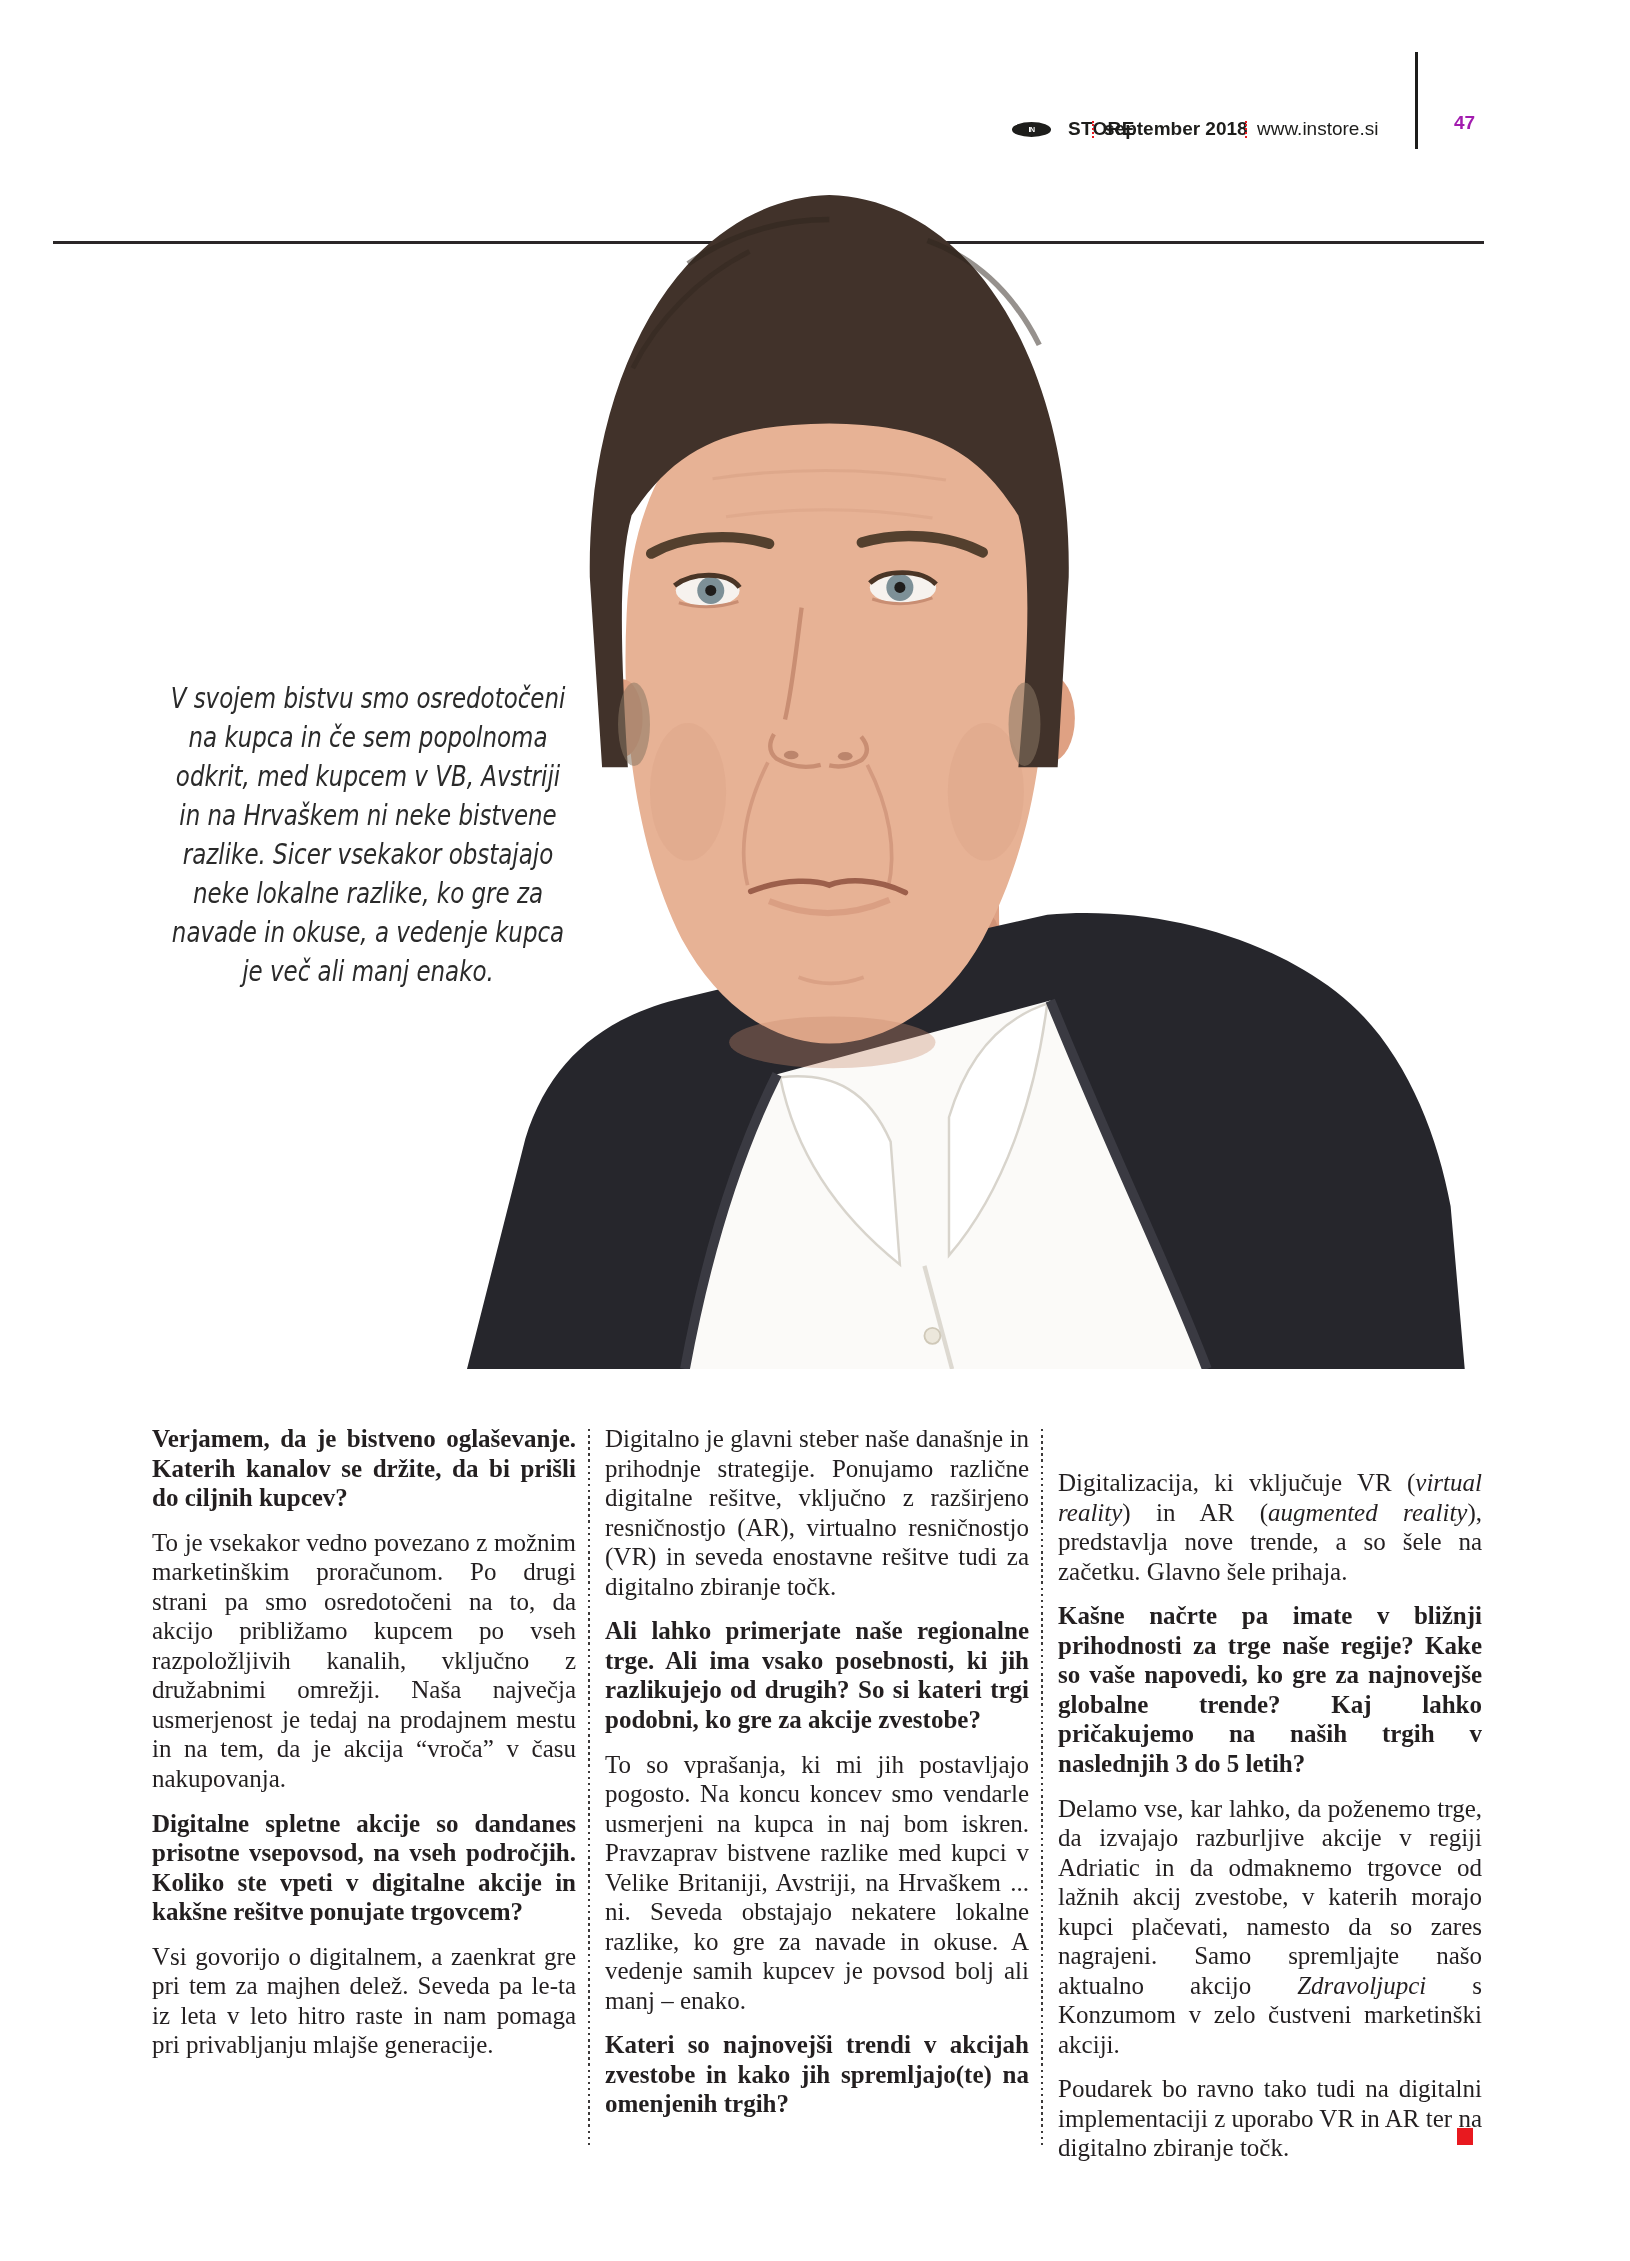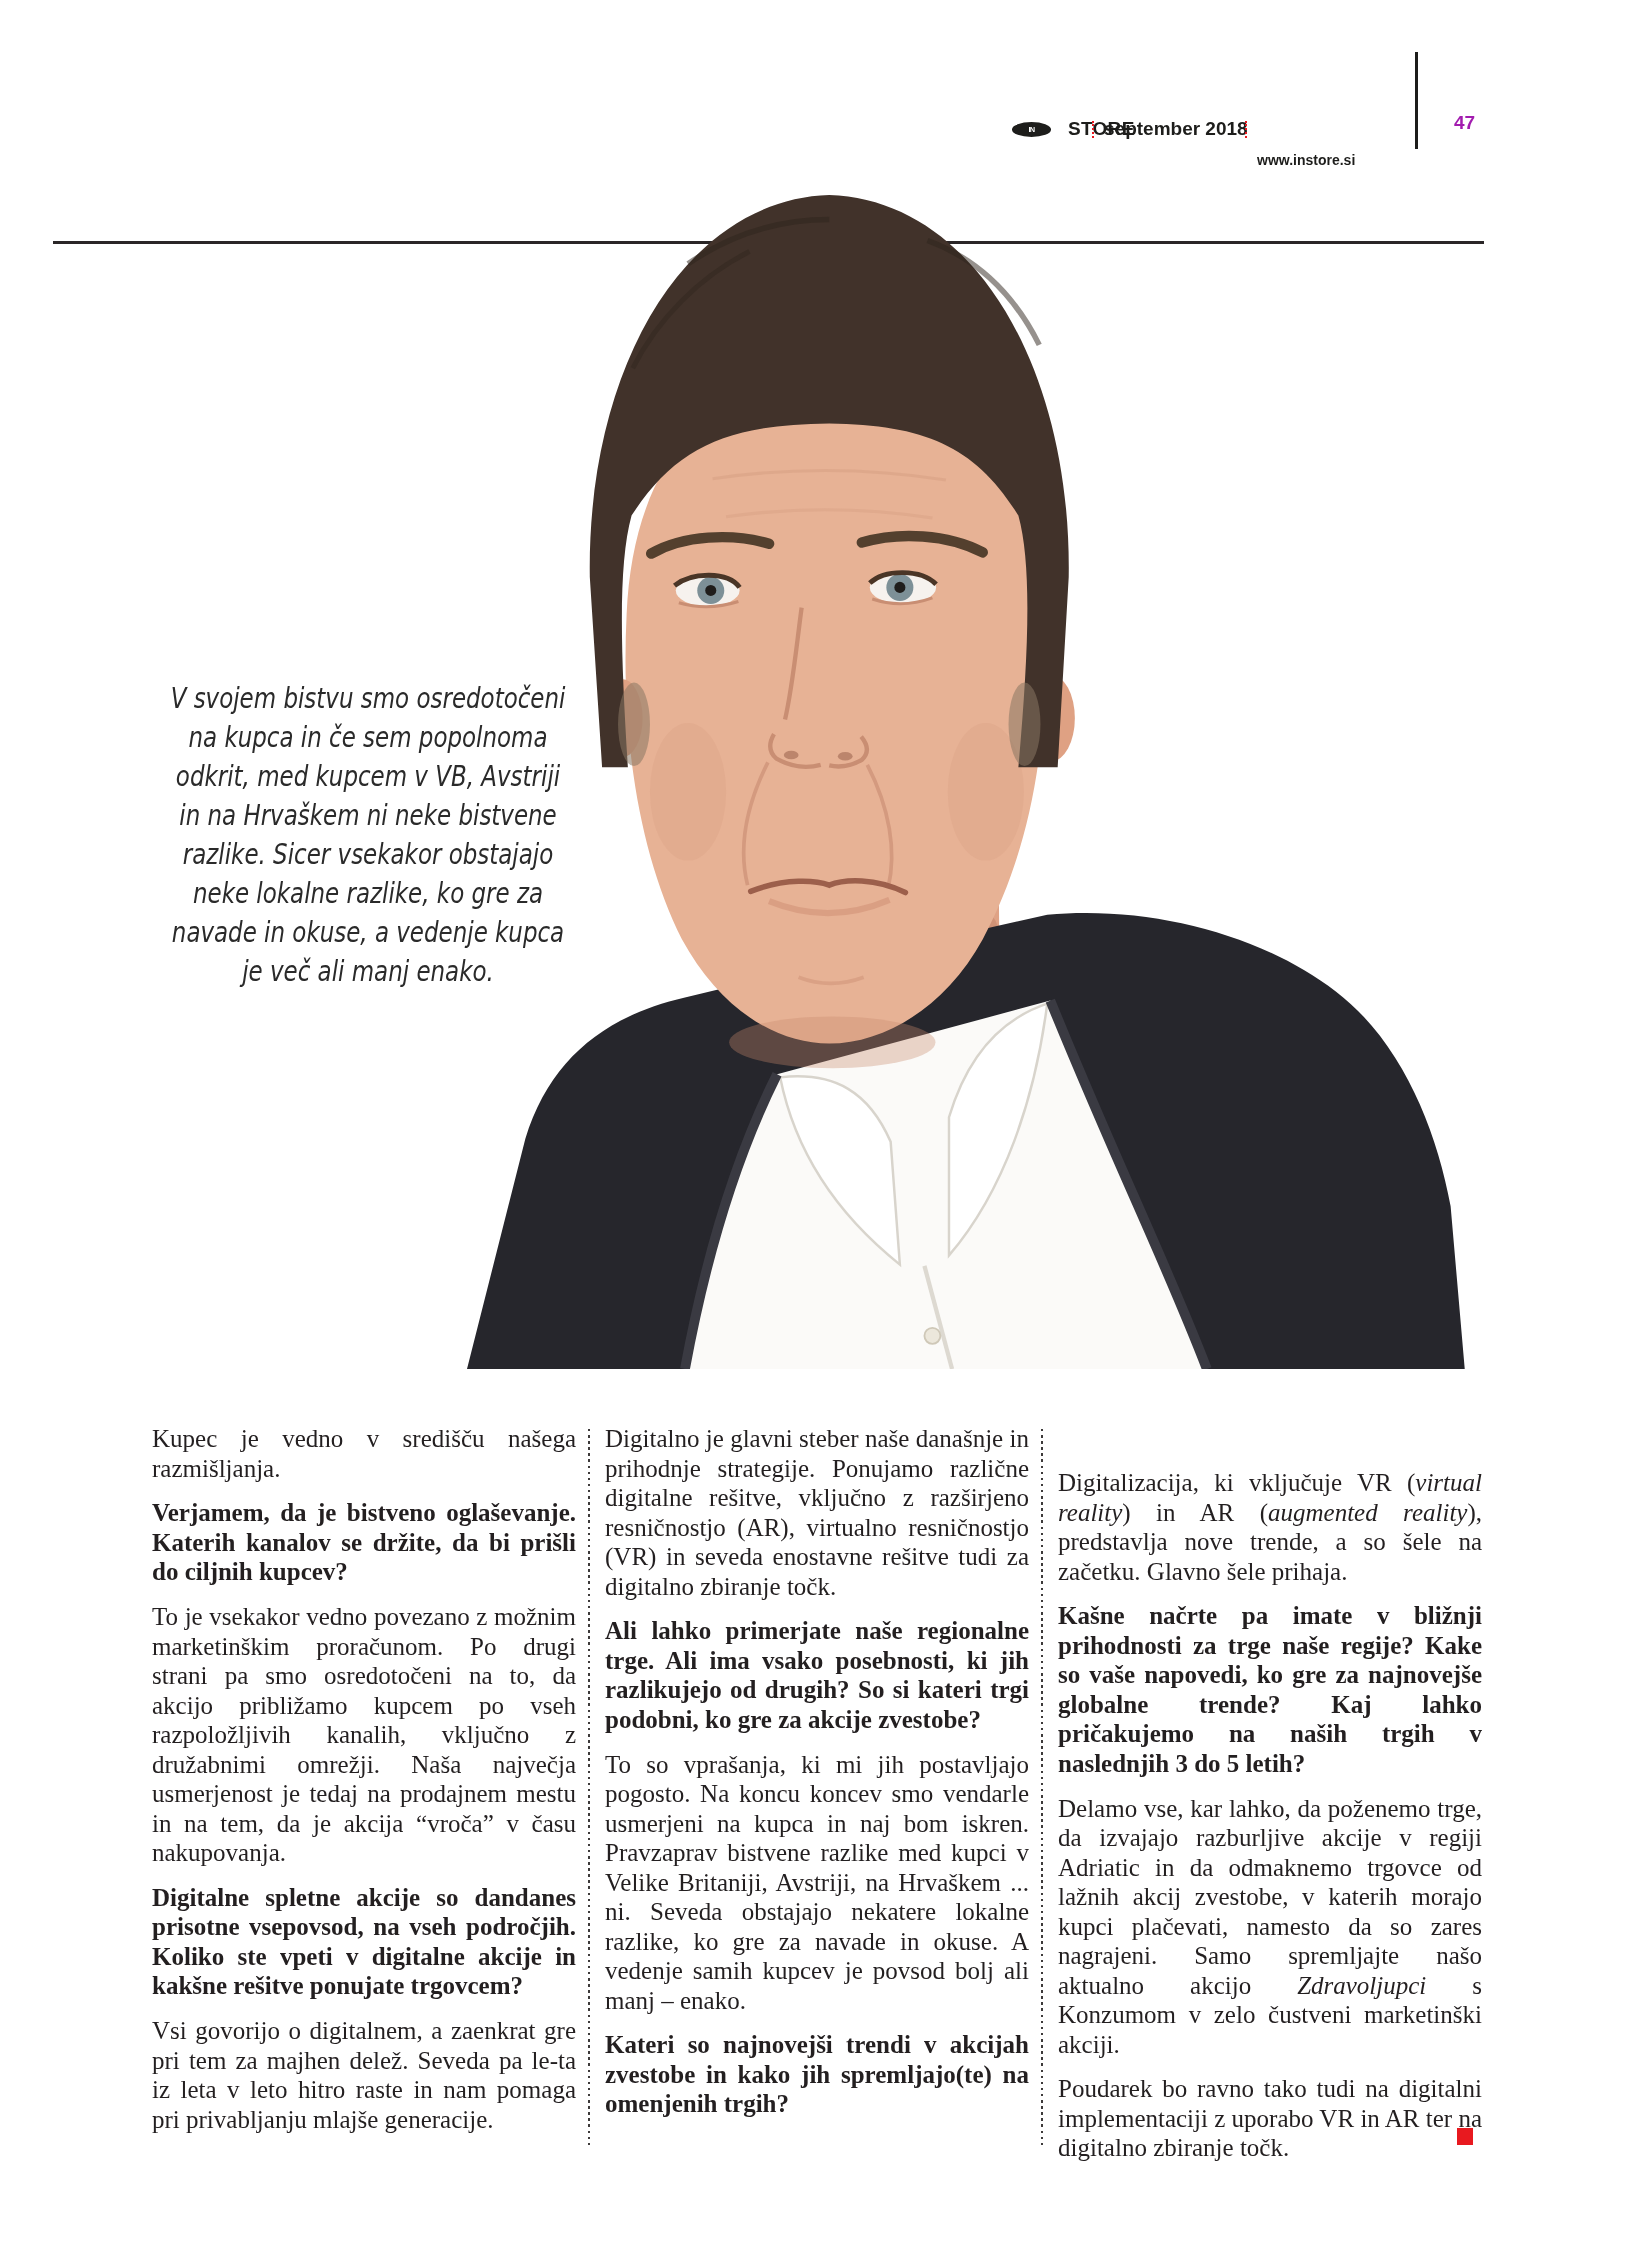--- a/index.html
+++ b/index.html
@@ -33,23 +33,22 @@
   }
   #hdr-sep1 { left:1092px; }
   #hdr-sep2 { left:1245px; }
   .hdr-issue {
     position:absolute; left:1104px; top:118px;
     font-family:"Liberation Sans", sans-serif; font-weight:700; font-size:19px;
     color:#1d1d1b;
   }
   .hdr-site {
     position:absolute; left:1257px; top:118px;
-    font-family:"Liberation Sans", sans-serif; font-weight:700; font-size:14px;
+    font-family:"Liberation Sans", sans-serif; font-weight:400; font-size:19px;
     color:#1d1d1b;
-    margin-top:34px;
   }
   .page-divider-line {
     position:absolute; left:1415px; top:52px;
     width:2.5px; height:97px; background:#1d1d1b;
   }
   .page-number {
     position:absolute; left:1454px; top:112px;
     font-family:"Liberation Sans", sans-serif; font-weight:800; font-size:19px;
     color:#a21caf;
   }
@@ -206,21 +205,20 @@
 na kupca in če sem popolnoma
 odkrit, med kupcem v VB, Avstriji
 in na Hrvaškem ni neke bistvene
 razlike. Sicer vsekakor obstajajo
 neke lokalne razlike, ko gre za
 navade in okuse, a vedenje kupca
 je več ali manj enako.</span>
 </div>
 
 <div class="col" id="col-0">
-    <p><span>Kupec je vedno v središču našega razmišljanja.</span></p>
     <p class="bold"><span>Verjamem, da je bistveno oglaševanje. Katerih kanalov se držite, da bi prišli do ciljnih kupcev?</span></p>
     <p><span>To je vsekakor vedno povezano z možnim marketinškim proračunom. Po drugi strani pa smo osredotočeni na to, da akcijo približamo kupcem po vseh razpoložljivih kanalih, vključno z družabnimi omrežji. Naša največja usmerjenost je tedaj na prodajnem mestu in na tem, da je akcija “vroča” v času nakupovanja.</span></p>
     <p class="bold"><span>Digitalne spletne akcije so dandanes prisotne vsepovsod, na vseh področjih. Koliko ste vpeti v digitalne akcije in kakšne rešitve ponujate trgovcem?</span></p>
     <p><span>Vsi govorijo o digitalnem, a zaenkrat gre pri tem za majhen delež. Seveda pa le-ta iz leta v leto hitro raste in nam pomaga pri privabljanju mlajše generacije.</span></p>
   </div>
 <div class="col-divider" id="divider-1"></div>
 <div class="col" id="col-1">
     <p><span>Digitalno je glavni steber naše današnje in prihodnje strategije. Ponujamo različne digitalne rešitve, vključno z razširjeno resničnostjo (AR), virtualno resničnostjo (VR) in seveda enostavne rešitve tudi za digitalno zbiranje točk.</span></p>
     <p class="bold"><span>Ali lahko primerjate naše regionalne trge. Ali ima vsako posebnosti, ki jih razlikujejo od drugih? So si kateri trgi podobni, ko gre za akcije zvestobe?</span></p>
     <p><span>To so vprašanja, ki mi jih postavljajo pogosto. Na koncu koncev smo vendarle usmerjeni na kupca in naj bom iskren. Pravzaprav bistvene razlike med kupci v Velike Britaniji, Avstriji, na Hrvaškem ... ni. Seveda obstajajo nekatere lokalne razlike, ko gre za navade in okuse. A vedenje samih kupcev je povsod bolj ali manj – enako.</span></p>

